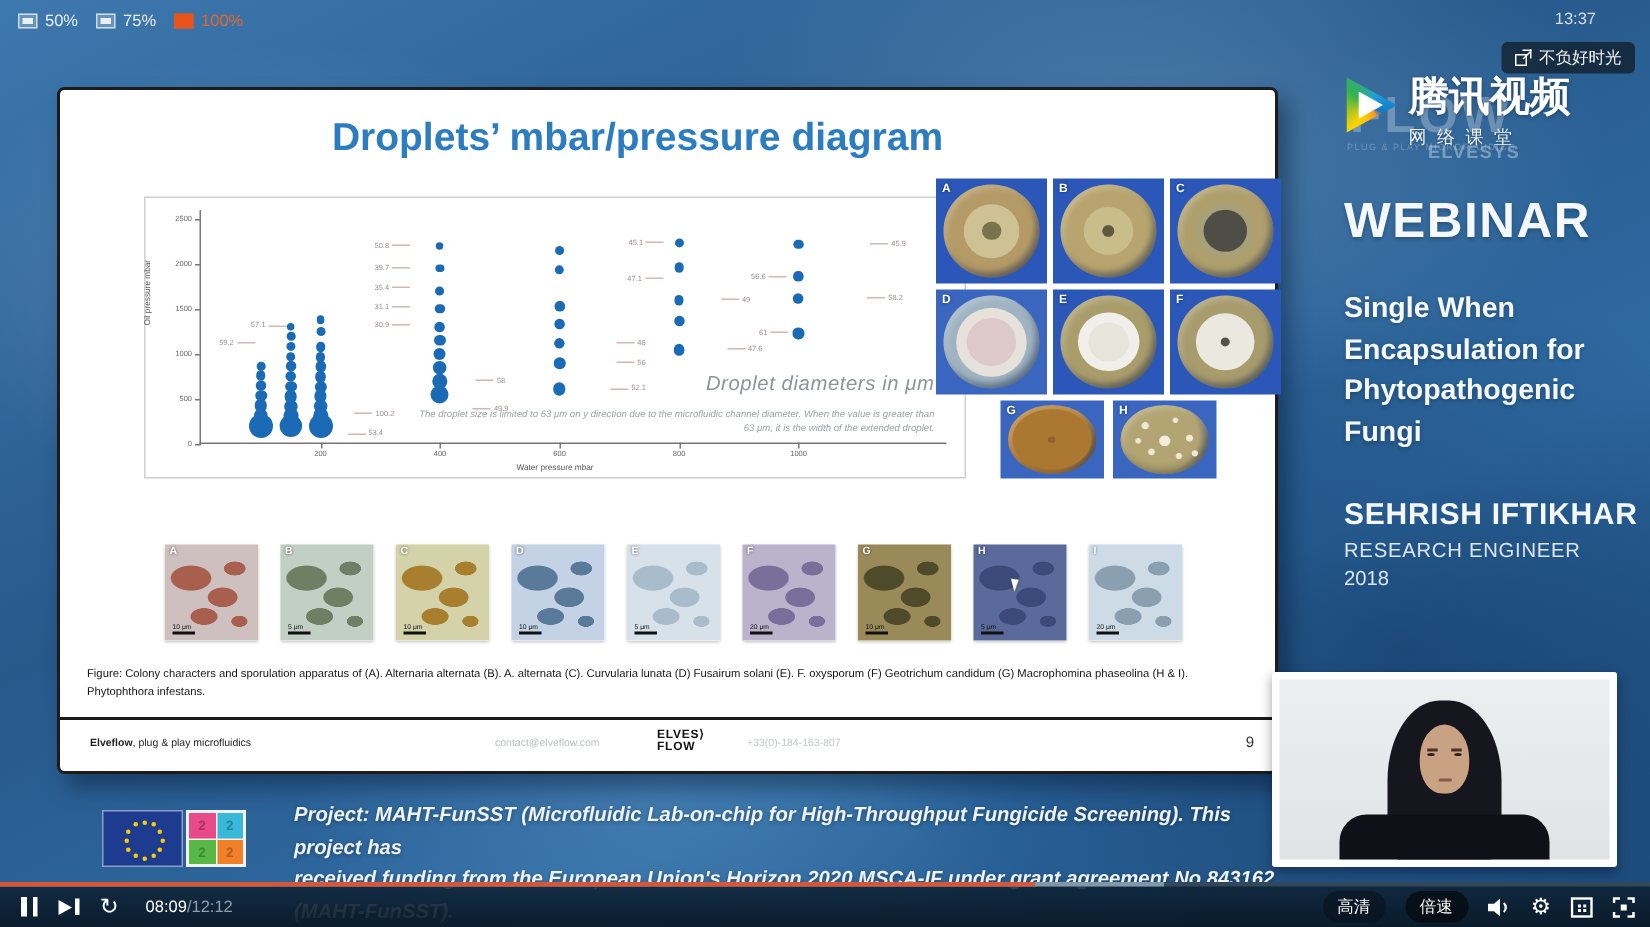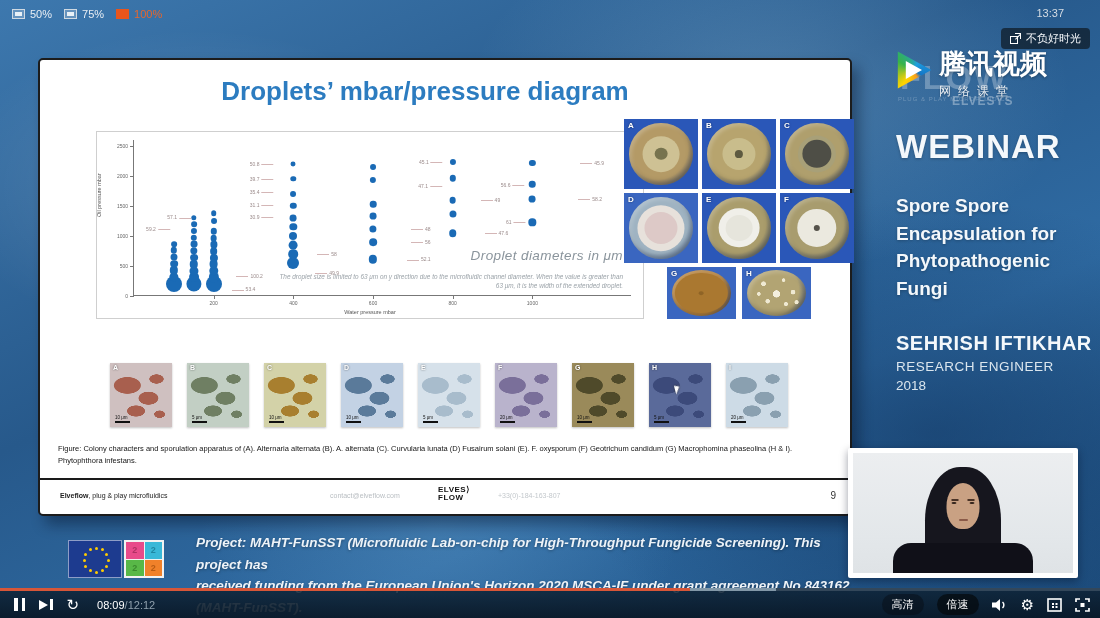--- a/index.html
+++ b/index.html
@@ -183,21 +183,21 @@
         <div class="bm-play"></div>
     </div>
     <div>
       <div class="brand-name">腾讯视频</div>
       <div class="brand-slogan">网络课堂</div>
     </div>
   </div>
 
   <div class="rpanel">
     <div class="rp-kicker">WEBINAR</div>
-    <div class="rp-title">Spore Spore Encapsulation for Phytopathogenic Fungi</div>
+    <div class="rp-title">Single When Encapsulation for Phytopathogenic Fungi</div>
     <div class="rp-speaker">SEHRISH IFTIKHAR</div>
     <div class="rp-role">RESEARCH ENGINEER</div>
     <div class="rp-year">2018</div>
   </div>
 
   <div class="slide">
     <div class="slide-title">Droplets’ mbar/pressure diagram</div>
 
     <div class="chart">
       <div class="axis-y">Oil pressure mbar</div>

